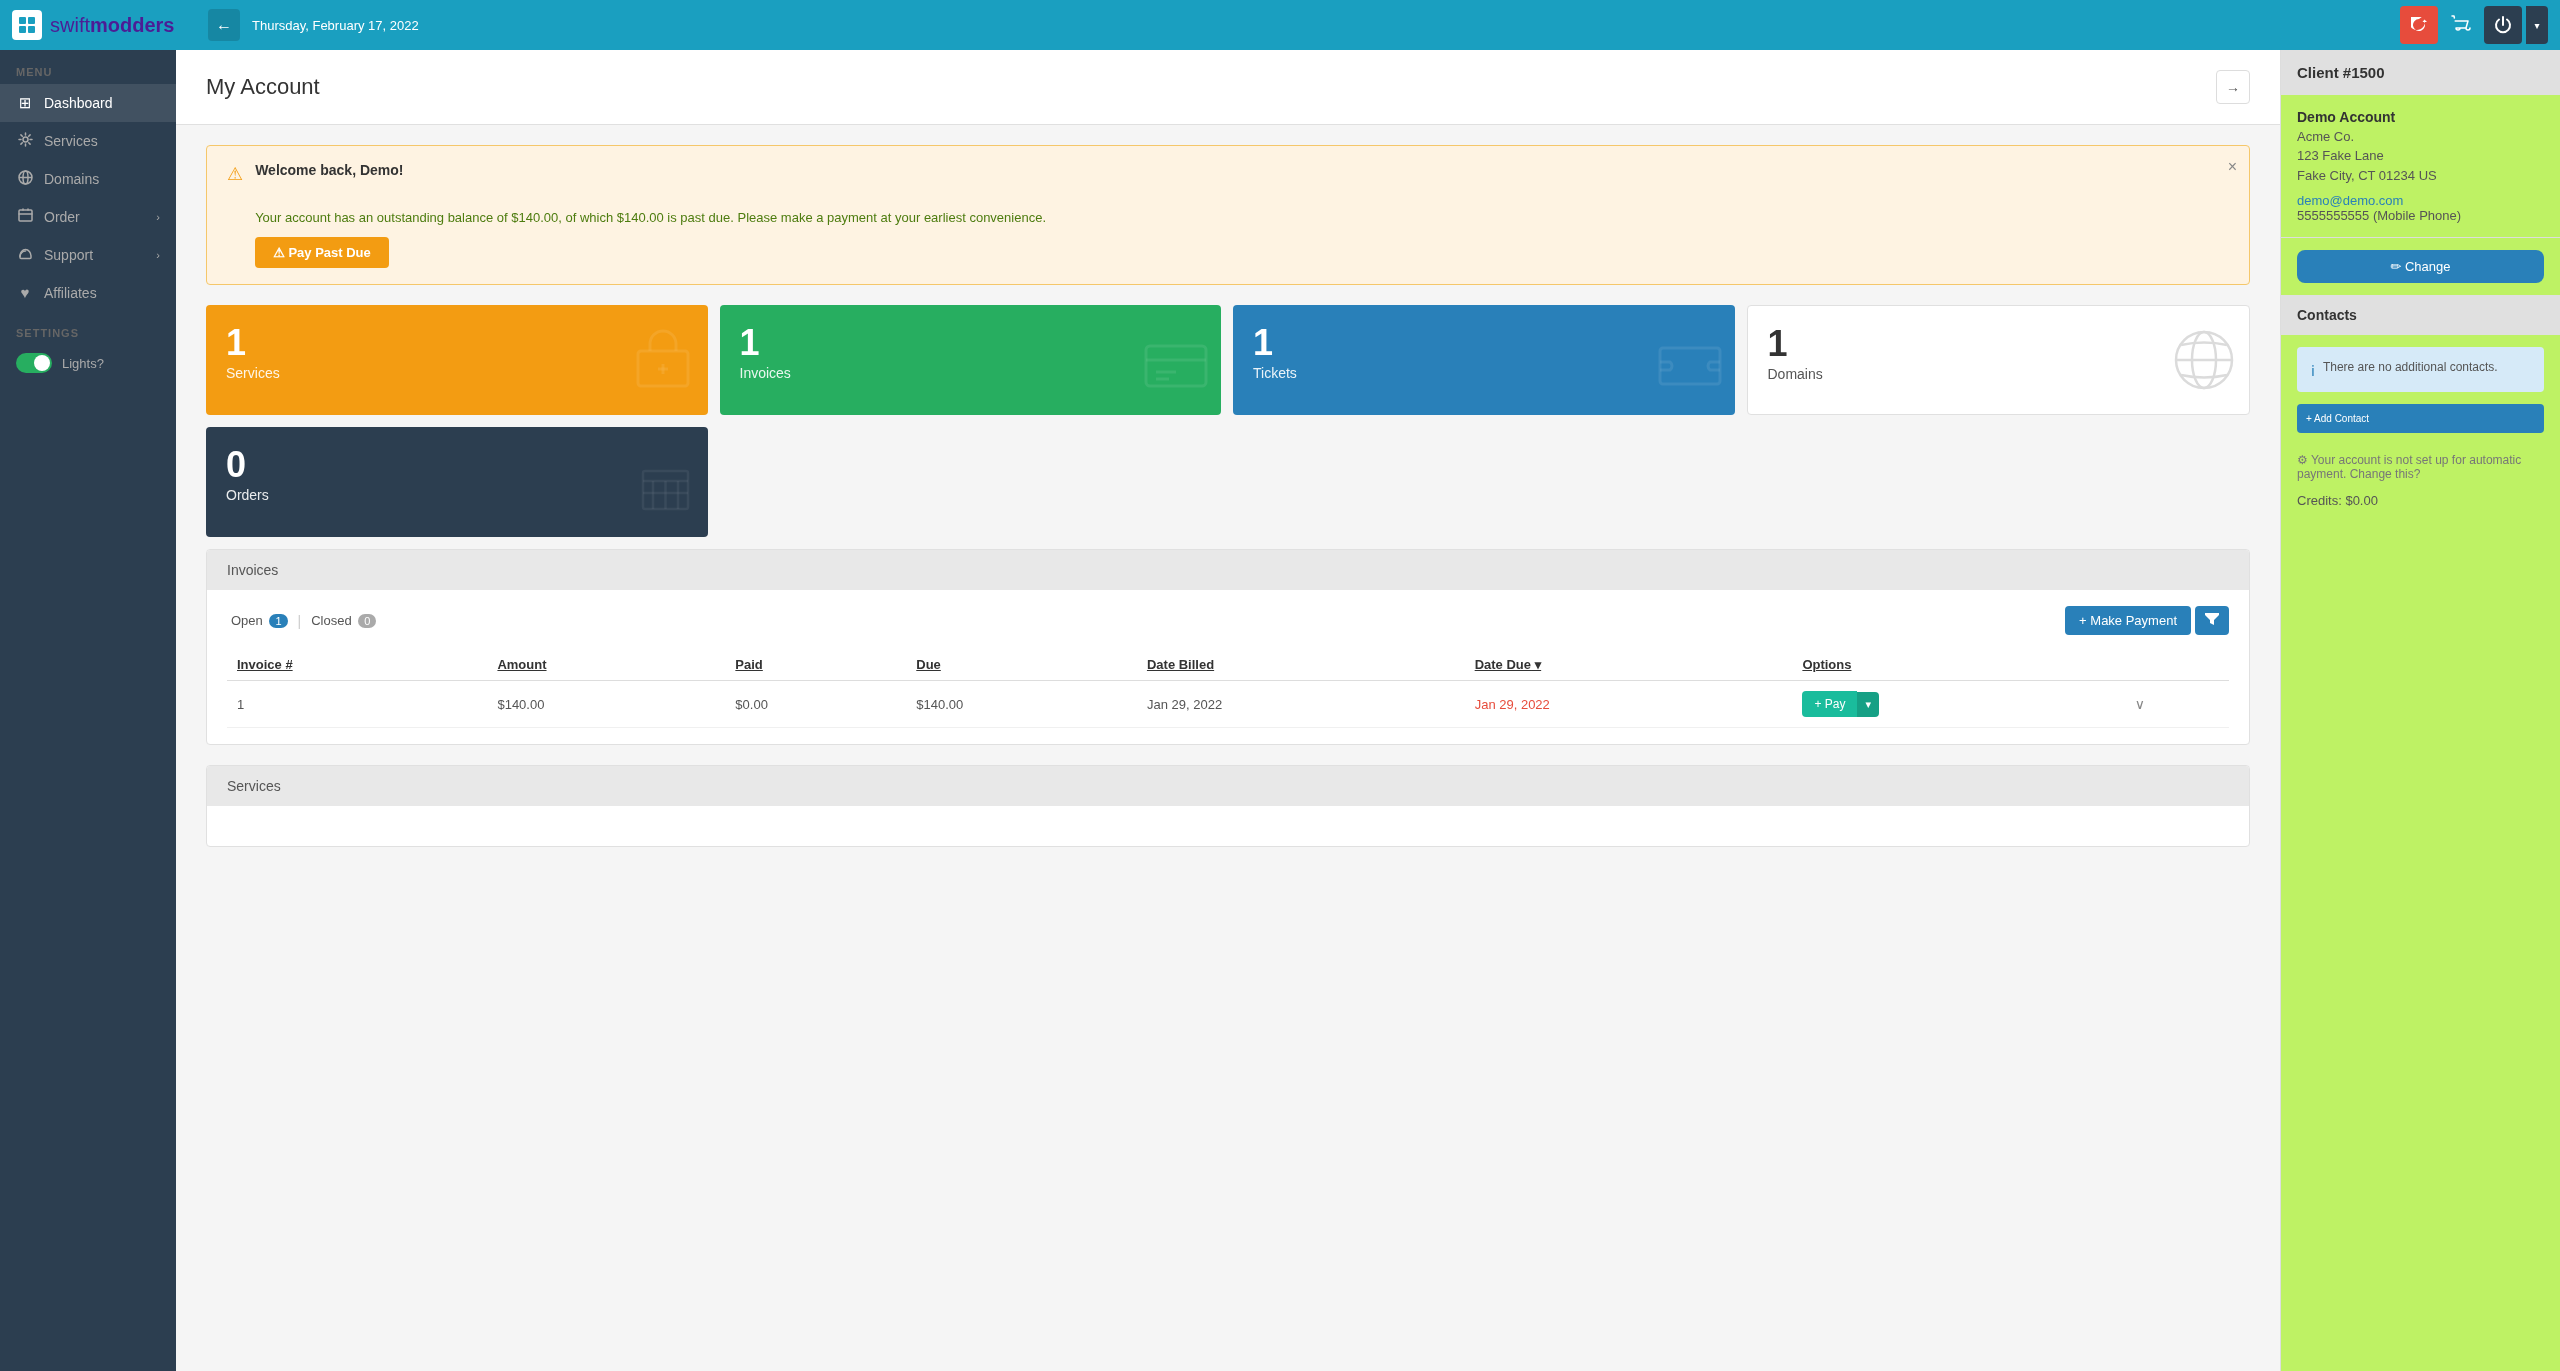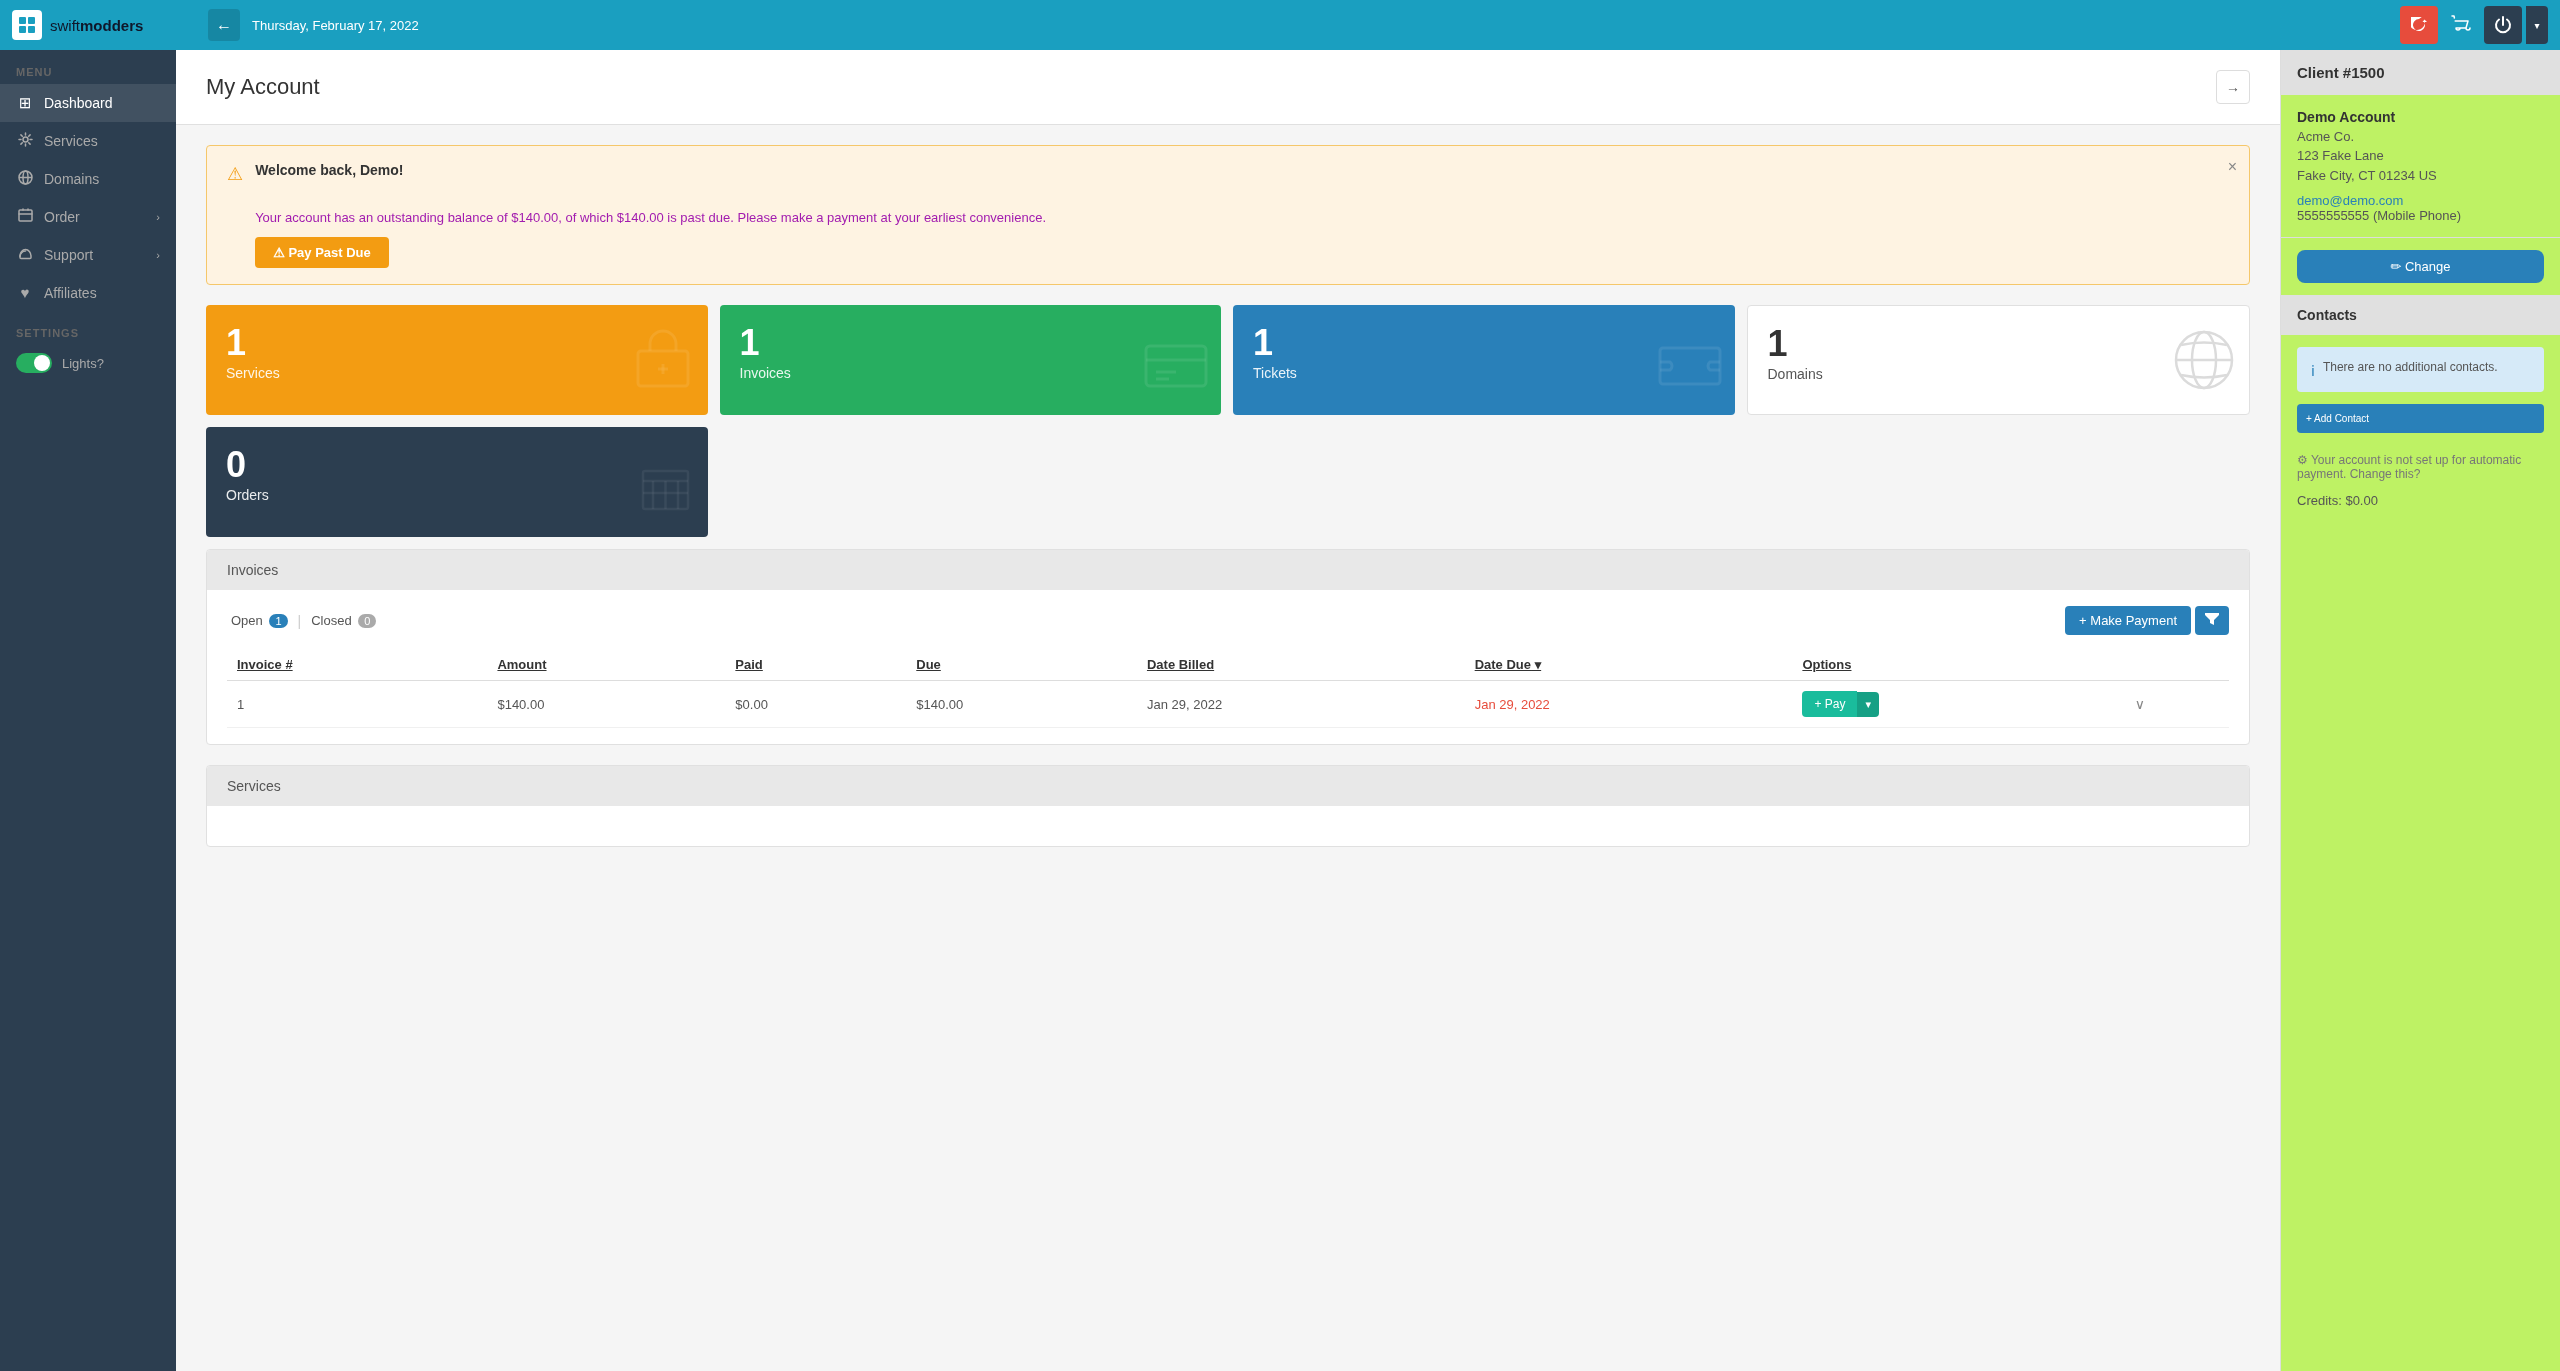--- a/index.html
+++ b/index.html
@@ -22,21 +22,21 @@
       width: 196px;
       gap: 8px;
     }
     .topbar-logo-icon {
       width: 30px;
       height: 30px;
       background: white;
       border-radius: 4px;
       display: flex; align-items: center; justify-content: center;
     }
-    .topbar-logo-text { color: #0f172a; font-size: 15px; font-weight: 300; }
+    .topbar-logo-text { color: #4c1d95; font-size: 20px; font-weight: 300; }
     .topbar-logo-text strong { font-weight: 700; }
     .topbar-back {
       background: rgba(0,0,0,0.15);
       border: none;
       color: white;
       width: 32px; height: 32px;
       border-radius: 4px;
       cursor: pointer;
       display: flex; align-items: center; justify-content: center;
       font-size: 16px;
@@ -166,21 +166,21 @@
       background: #fef3e2;
       border: 1px solid #f5c76a;
       border-radius: 4px;
       padding: 16px 20px;
       margin-bottom: 20px;
       position: relative;
     }
     .alert-box-header { display: flex; align-items: flex-start; gap: 12px; }
     .alert-icon { color: #f39c12; font-size: 18px; flex-shrink: 0; margin-top: 1px; }
     .alert-text-title { font-weight: 600; color: #333; font-size: 14px; margin-bottom: 4px; }
-    .alert-text-body { color: #a21caf; font-size: 13px; margin-top: 32px; }
+    .alert-text-body { color: #4d7c0f; font-size: 13px; margin-top: 32px; }
     .alert-close {
       position: absolute;
       right: 12px; top: 12px;
       background: none; border: none;
       cursor: pointer; color: #888; font-size: 16px;
     }
     .alert-pay-btn {
       margin-top: 12px;
       background: #f39c12;
       color: white;

